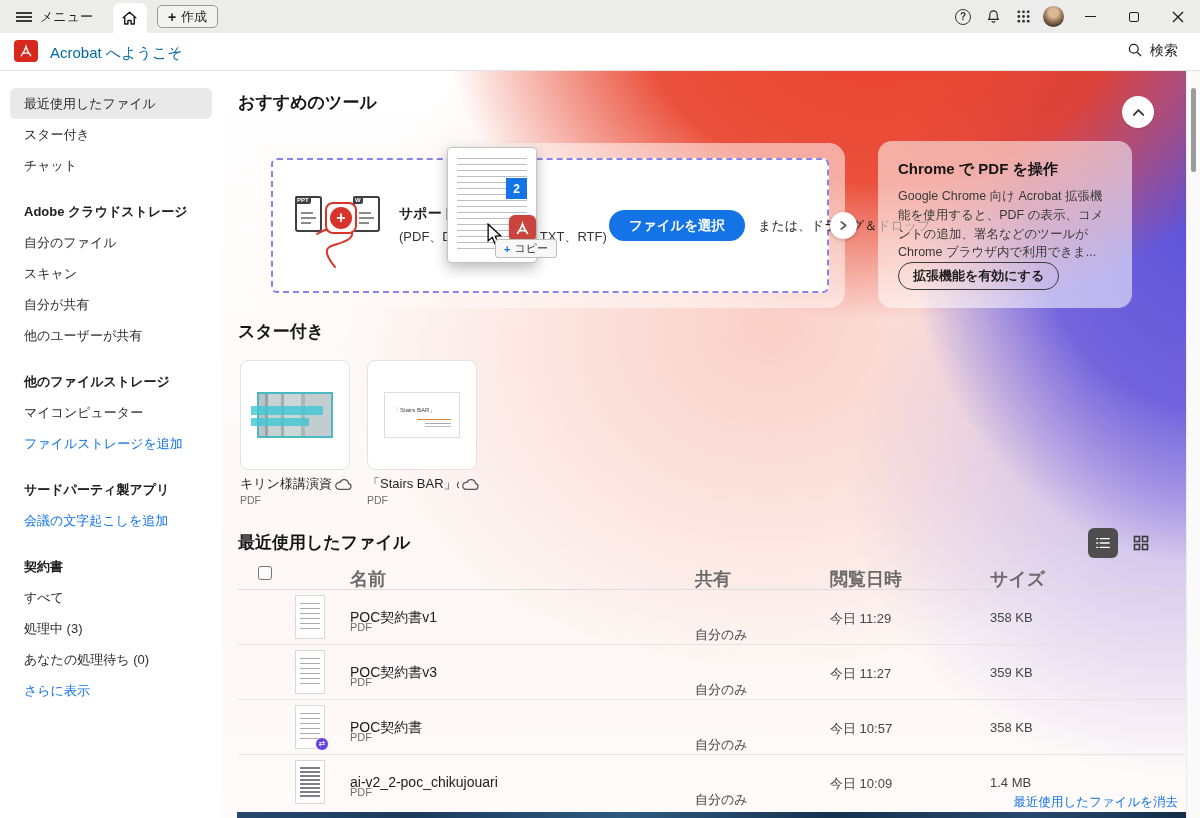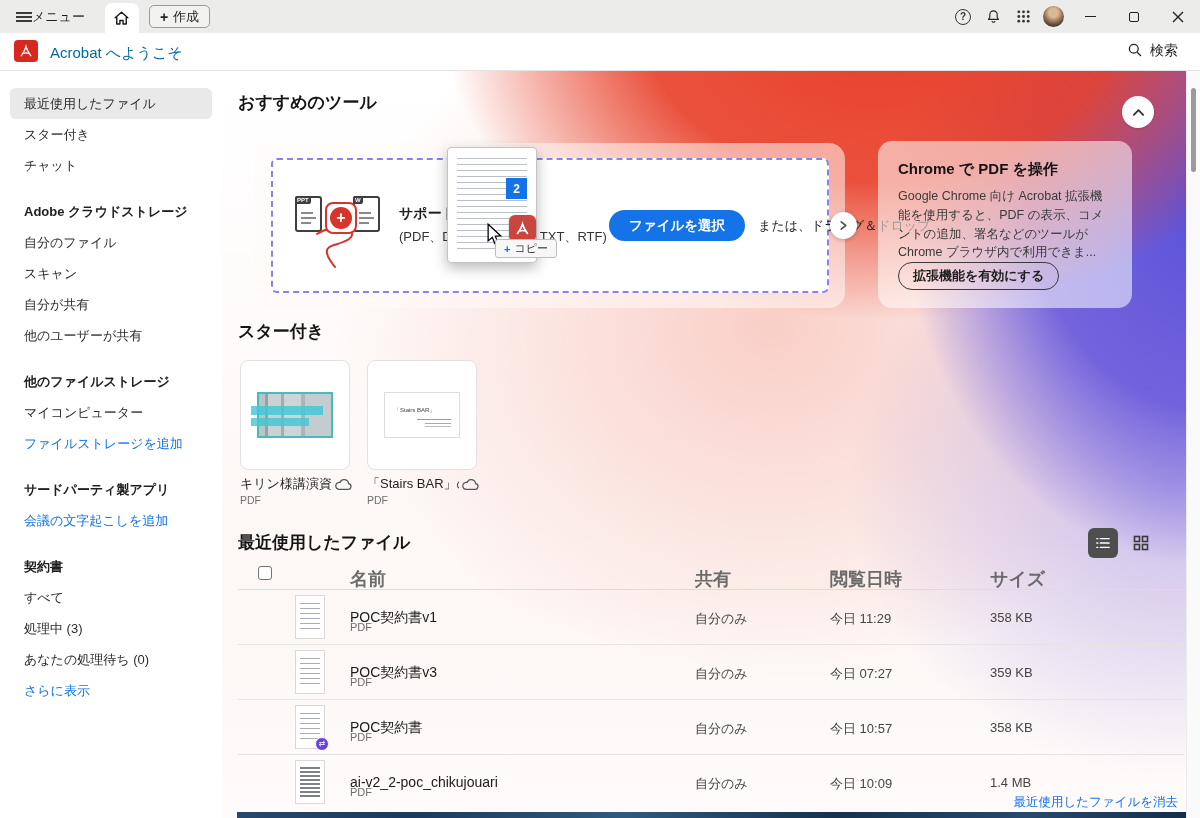--- a/index.html
+++ b/index.html
@@ -2,21 +2,21 @@
 <html><head>
 <meta charset="utf-8">
 <style>
   * { margin:0; padding:0; box-sizing:border-box; }
   html,body { width:1200px; height:818px; overflow:hidden;
     font-family:"Liberation Sans","DejaVu Sans",sans-serif; background:#fff; color:#2c2c2c; }
 
   
   #titlebar { position:absolute; left:0; top:0; width:1200px; height:33px; background:#ececeb; }
   .tb-left { position:absolute; left:0; top:0; height:33px; display:flex; align-items:center; }
-  .menu-btn { display:flex; align-items:center; padding:0 10px 0 16px; height:33px; font-size:13px; color:#1f1f1f; }
+  .menu-btn { display:flex; align-items:center; gap:8px; padding:0 10px 0 16px; height:33px; font-size:13px; color:#1f1f1f; }
   .hamburger { width:16px; height:10px; border-top:2px solid #3a3a3a; border-bottom:2px solid #3a3a3a; position:relative; }
   .hamburger::after { content:""; position:absolute; left:0; top:2px; width:16px; height:2px; background:#3a3a3a; }
   .home-tab { width:34px; height:30px; margin-top:3px; background:#fff; border-radius:7px 7px 0 0;
     display:flex; align-items:center; justify-content:center; margin-left:10px; }
   .create-btn { height:23px; margin-left:10px; padding:0 10px; border:1px solid #9a9a9a; border-radius:5px;
     background:#f2f2f1; display:flex; align-items:center; gap:5px; font-size:13px; color:#1f1f1f; }
   .create-plus { font-size:14px; font-weight:bold; color:#1f1f1f; }
   .tb-right { position:absolute; right:0; top:0; height:33px; display:flex; align-items:center; }
   .tb-ico { width:30px; height:33px; display:flex; align-items:center; justify-content:center; }
   .help-circle { width:16px; height:16px; border:1.5px solid #333; border-radius:50%;
@@ -128,21 +128,21 @@
   .rows { position:absolute; left:16px; top:519px; width:946px; }
   .row { position:relative; height:55px; border-bottom:1px solid #e6e4e3; }
   .row-thumb { position:absolute; left:57px; top:5px; width:30px; height:44px; background:#fff; border:1px solid #d9d9d9; }
   .row-thumb .pg { position:absolute; left:4px; right:4px; top:5px; bottom:5px;
     background:repeating-linear-gradient(#fff 0 2px, #a9acb5 2px 3px, #fff 3px 5px); }
   .row-thumb.dense .pg { background:repeating-linear-gradient(#fff 0 1px, #7e8089 1px 3px, #fff 3px 4px); }
   .row-badge { position:absolute; right:-5px; bottom:-3px; width:14px; height:14px; border-radius:50%; background:#6742e0;
     border:1.5px solid #fff; display:flex; align-items:center; justify-content:center; color:#fff; font-size:8px; line-height:1; }
   .row-name { position:absolute; left:112px; top:19px; font-size:14px; color:#1c1c1c; }
   .row-type { position:absolute; left:112px; top:31px; font-size:11px; color:#6e6e6e; }
-  .cell-shared { position:absolute; left:457px; top:20px; font-size:13px; color:#454545; }
+  .cell-shared { position:absolute; left:457px; top:36px; font-size:13px; color:#454545; }
   .cell-viewed { position:absolute; left:592px; top:20px; font-size:13px; color:#454545; }
   .cell-size { position:absolute; left:752px; top:20px; font-size:13px; color:#454545; }
   .clear-link { position:absolute; right:22px; top:723px; font-size:12.5px; color:#1473e6; }
 
   .bottom-strip { position:absolute; left:15px; right:0; bottom:0; height:6px;
     background:linear-gradient(90deg,#27496d,#1b3a5c 18%,#2e5a80 40%,#16324f 62%,#27496d 82%,#122c47); }
 
   
   .scrollbar { position:absolute; right:0; top:0; width:14px; height:747px; background:#fafafa; border-left:1px solid #ebebeb; z-index:40; }
   .scroll-thumb { position:absolute; left:4px; top:17px; width:5px; height:84px; background:#9b9b9b; border-radius:3px; }
@@ -390,21 +390,21 @@
       <span class="cell-viewed">今日 11:29</span>
       <span class="cell-size">358 KB</span>
     </div>
     <div class="row">
       <div class="row-thumb">
           <span class="pg"></span>
         </div>
       <span class="row-name">POC契約書v3</span>
       <span class="row-type">PDF</span>
       <span class="cell-shared">自分のみ</span>
-      <span class="cell-viewed">今日 07:27</span>
+      <span class="cell-viewed">今日 11:27</span>
       <span class="cell-size">359 KB</span>
     </div>
     <div class="row">
       <div class="row-thumb">
           <span class="pg"></span>
         <span class="row-badge">⇄</span>
       </div>
       <span class="row-name">POC契約書</span>
       <span class="row-type">PDF</span>
       <span class="cell-shared">自分のみ</span>

